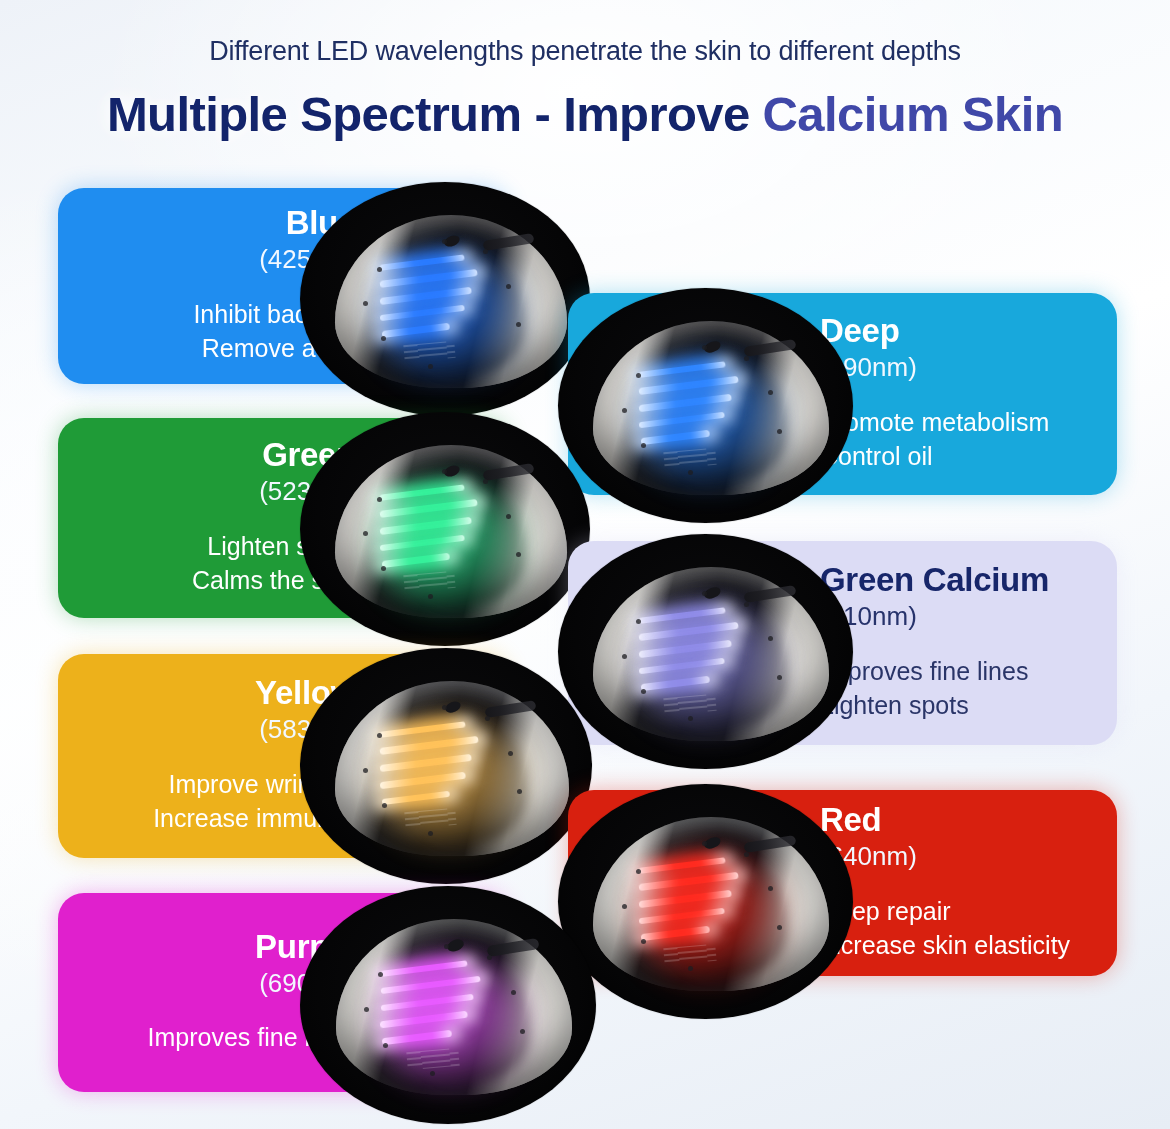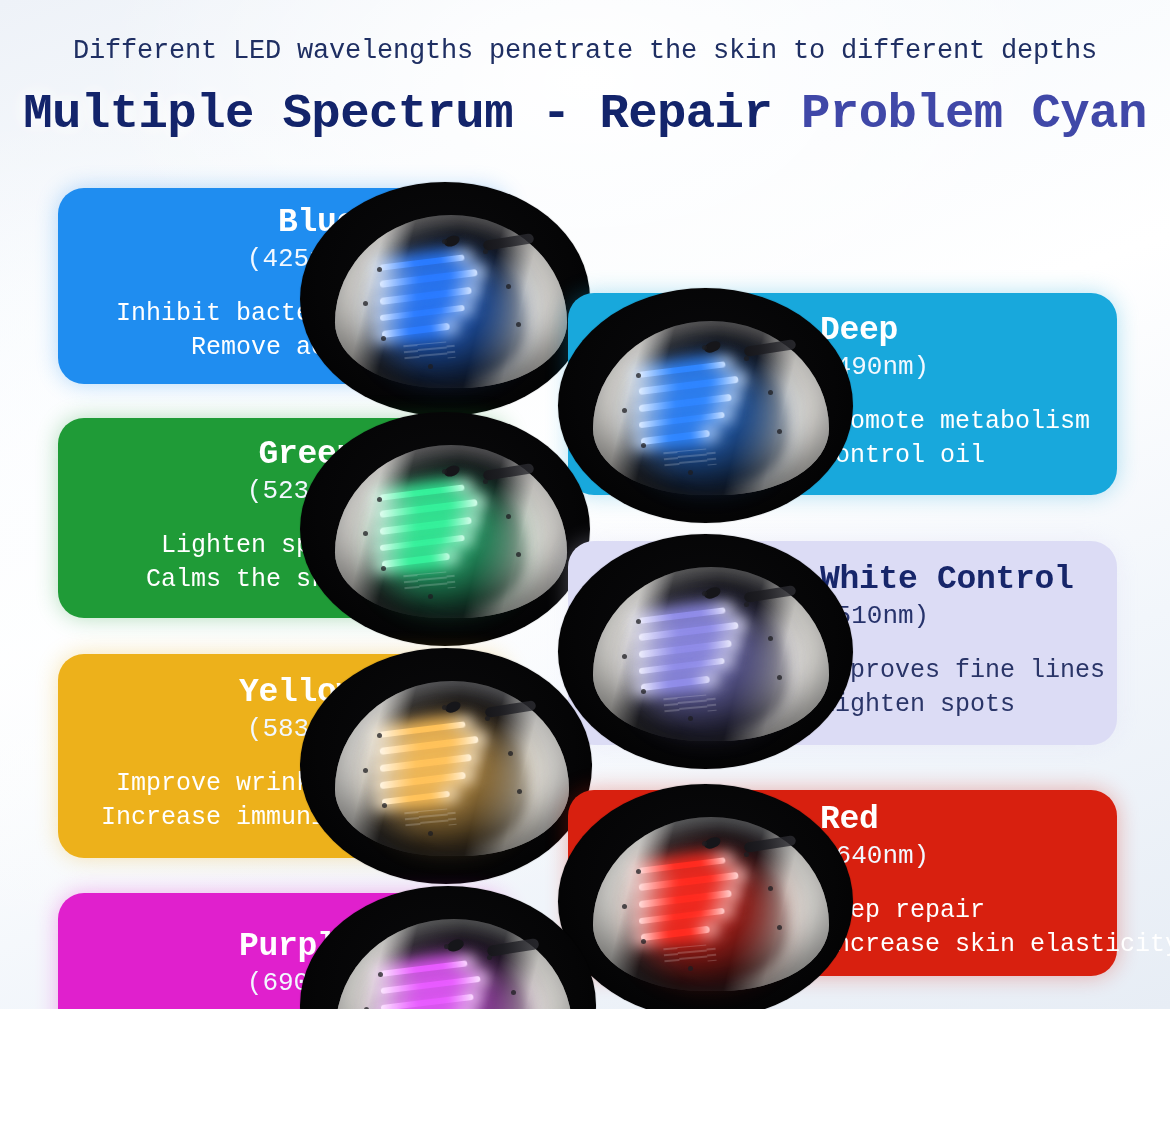--- a/index.html
+++ b/index.html
@@ -7,27 +7,26 @@
     margin: 0;
     padding: 0;
   }
   body {
     font-family: "Liberation Sans", sans-serif;
     background: #ffffff;
   }
   #poster {
     position: relative;
     width: 1170px;
-    height: 1009px;
+    height: 1129px;
     overflow: hidden;
     background:
       radial-gradient(ellipse 700px 420px at 50% 8%, #ffffff 0%, rgba(255,255,255,0) 70%),
       radial-gradient(ellipse 900px 600px at 18% 52%, #fdfeff 0%, rgba(253,254,255,0) 72%),
       linear-gradient(160deg, #eef2f8 0%, #f7fafd 22%, #ffffff 46%, #f2f6fb 72%, #e7edf5 100%);
-    font-family: Liberation Mono, monospace;
   }
 
   
   .subtitle {
     position: absolute;
     left: 0;
     top: 36px;
     width: 1170px;
     text-align: center;
     font-size: 27px;
@@ -218,21 +217,21 @@
   }
 </style>
 </head>
 <body>
 
 <div id="poster">
 
   <div class="subtitle">Different LED wavelengths penetrate the skin to different depths</div>
 
   <div class="maintitle">
-    <span class="t-dark">Multiple Spectrum - Repair </span><span class="t-mid">Problem Cyan</span>
+    <span class="t-dark">Multiple Spectrum - Improve </span><span class="t-mid">Calcium Skin</span>
   </div>
 
   <div id="cards-layer">
       <div class="card left" style="top: 188px; height: 196px; background: rgb(31, 141, 240); box-shadow: rgba(31, 141, 240, 0.333) 0px 0px 22px;">
         <div class="txt light">
           <div class="c-name">Blue</div>
           <div class="c-nm">(425nm)</div>
           <div class="c-benefits">
             <div>Inhibit bacteria</div>
             <div>Remove acne</div>
@@ -338,21 +337,21 @@
               <i style="left: 74%; top: 40%;"></i>
               <i style="left: 78%; top: 62%;"></i>
               <i style="left: 40%; top: 86%;"></i>
             </div>
             <div class="base-lines"></div>
           </div>
         </div>
       </div>
       <div class="card right" style="top: 541px; height: 204px; background: rgb(220, 220, 245); box-shadow: rgba(220, 220, 245, 0.333) 0px 0px 22px;">
         <div class="txt dark">
-          <div class="c-name">White Control</div>
+          <div class="c-name">Green Calcium</div>
           <div class="c-nm">(510nm)</div>
           <div class="c-benefits">
             <div>Improves fine lines</div>
             <div>Lighten spots</div>
           </div>
         </div>
       </div>
       <div class="device" style="left: 558px; top: 534px; width: 295px; height: 235px;">
         <div class="dev-inner">
           <div class="dome">

